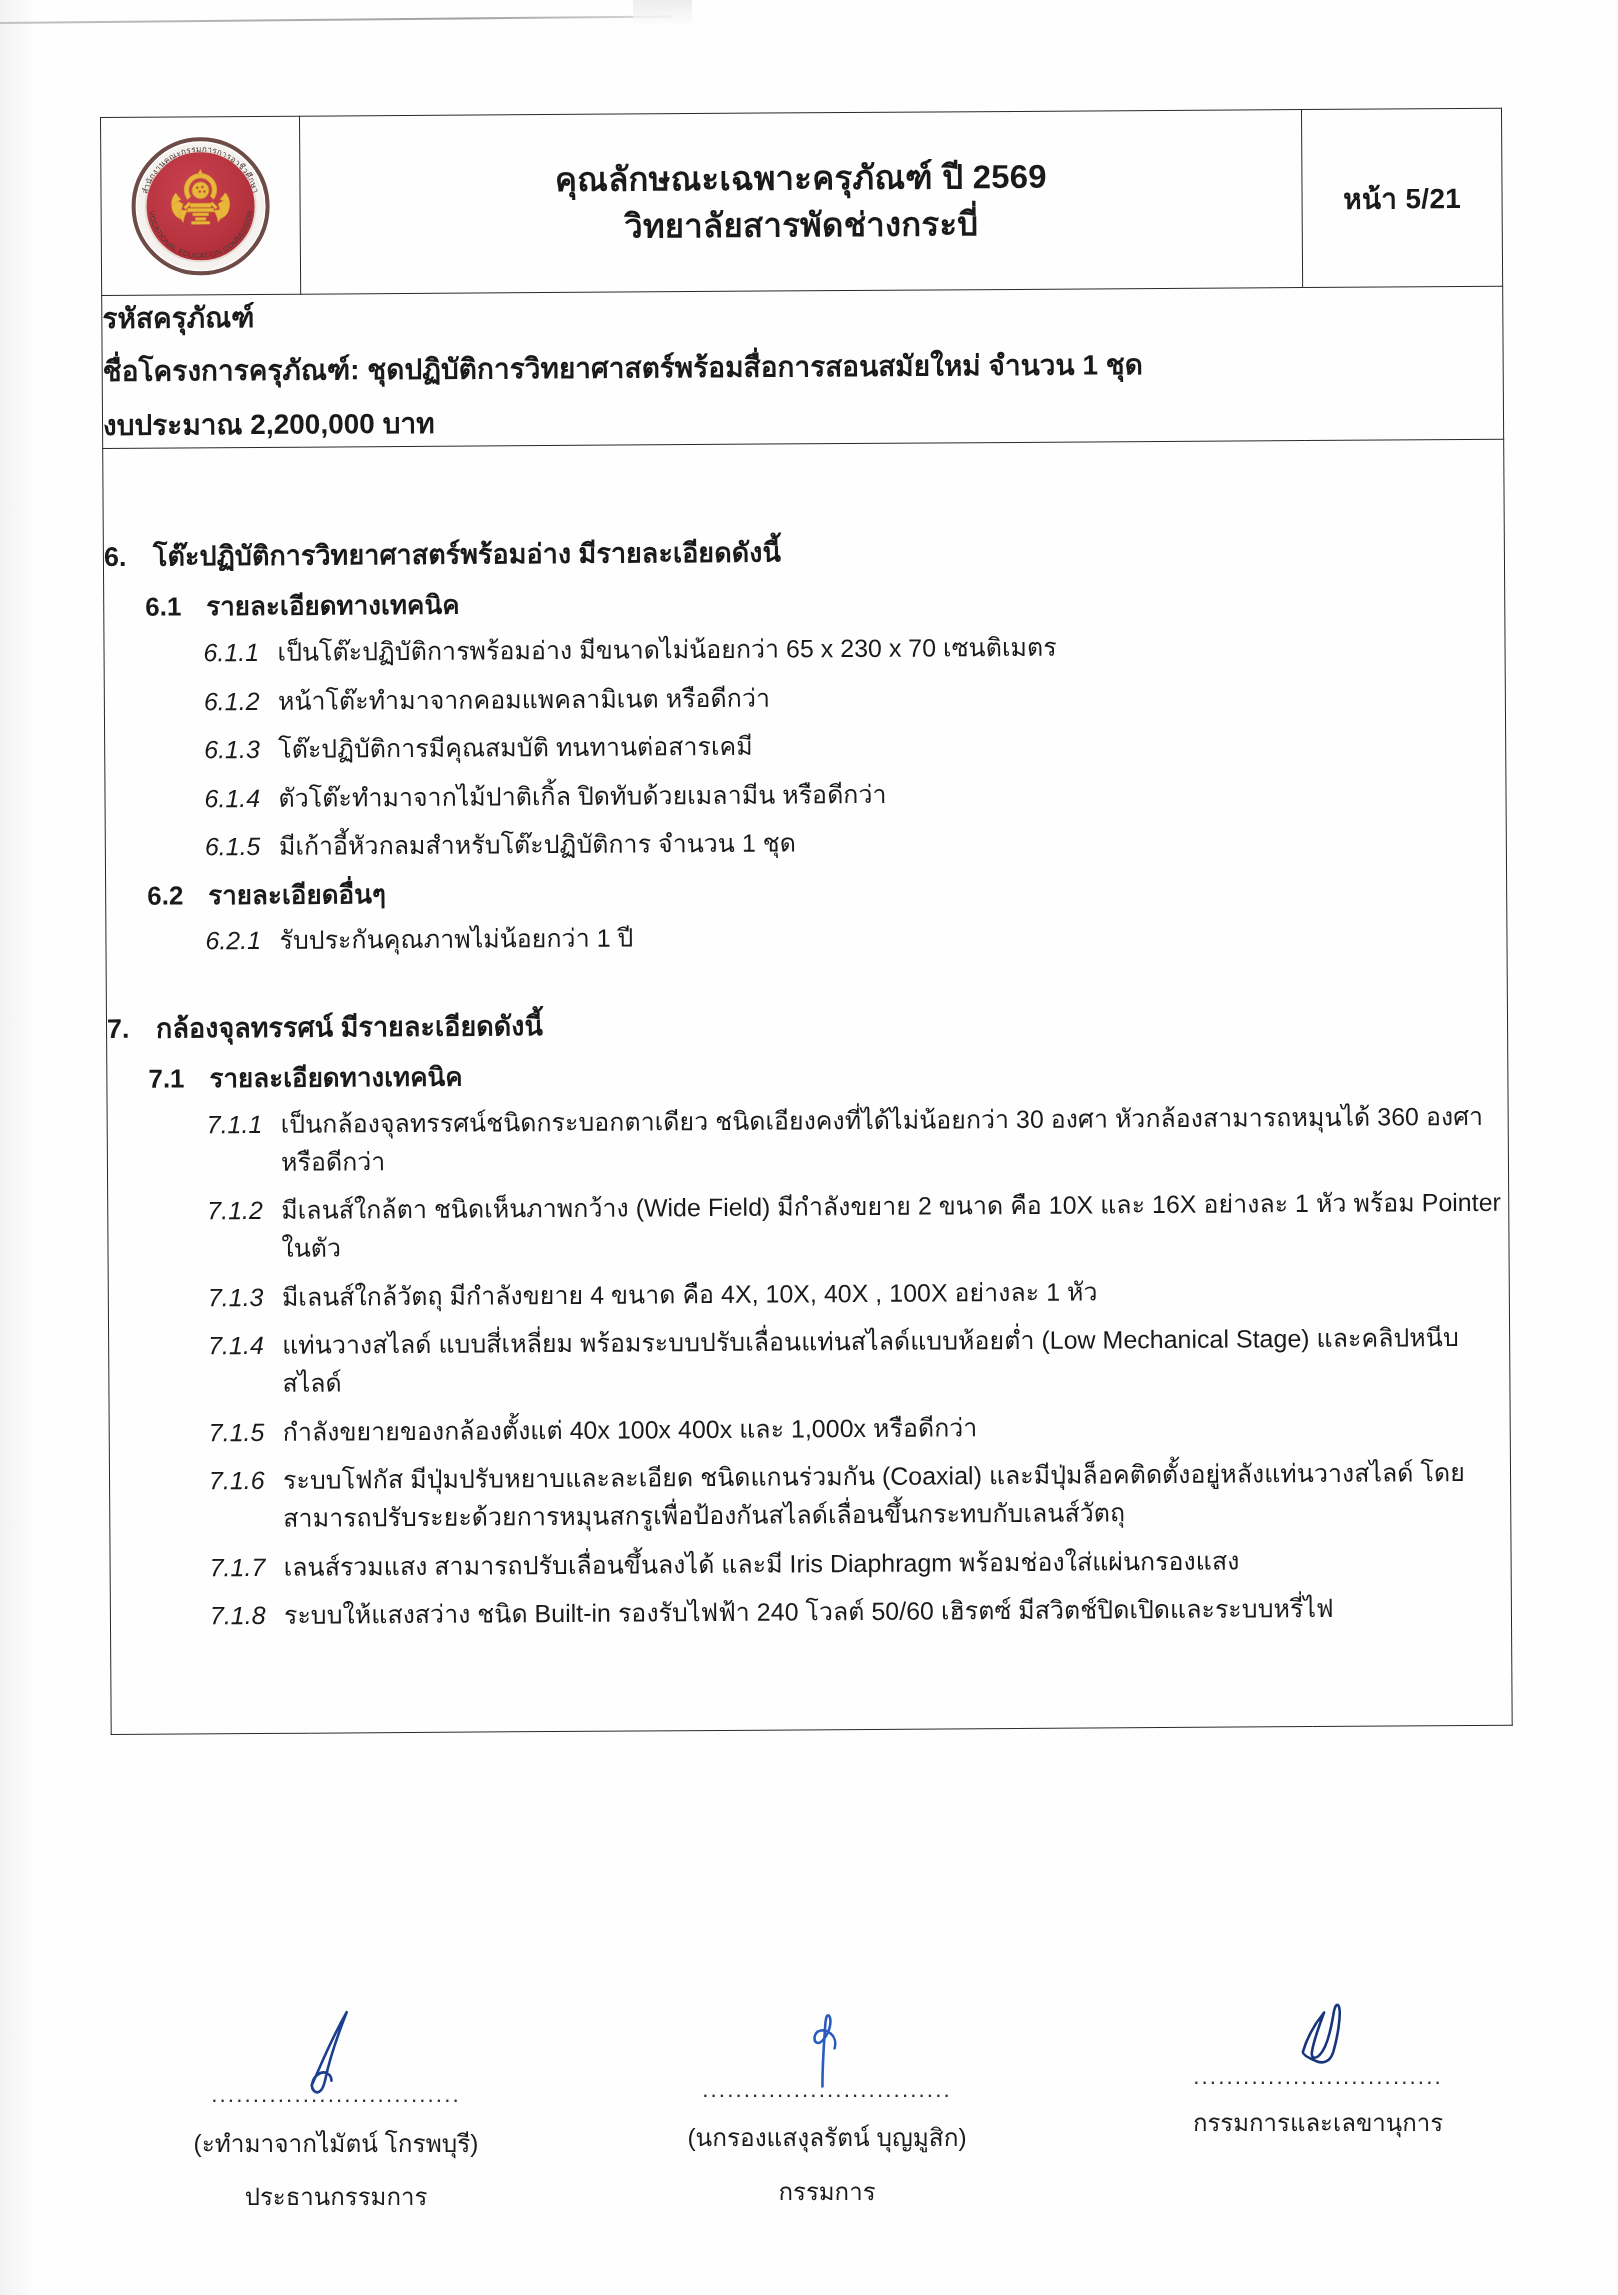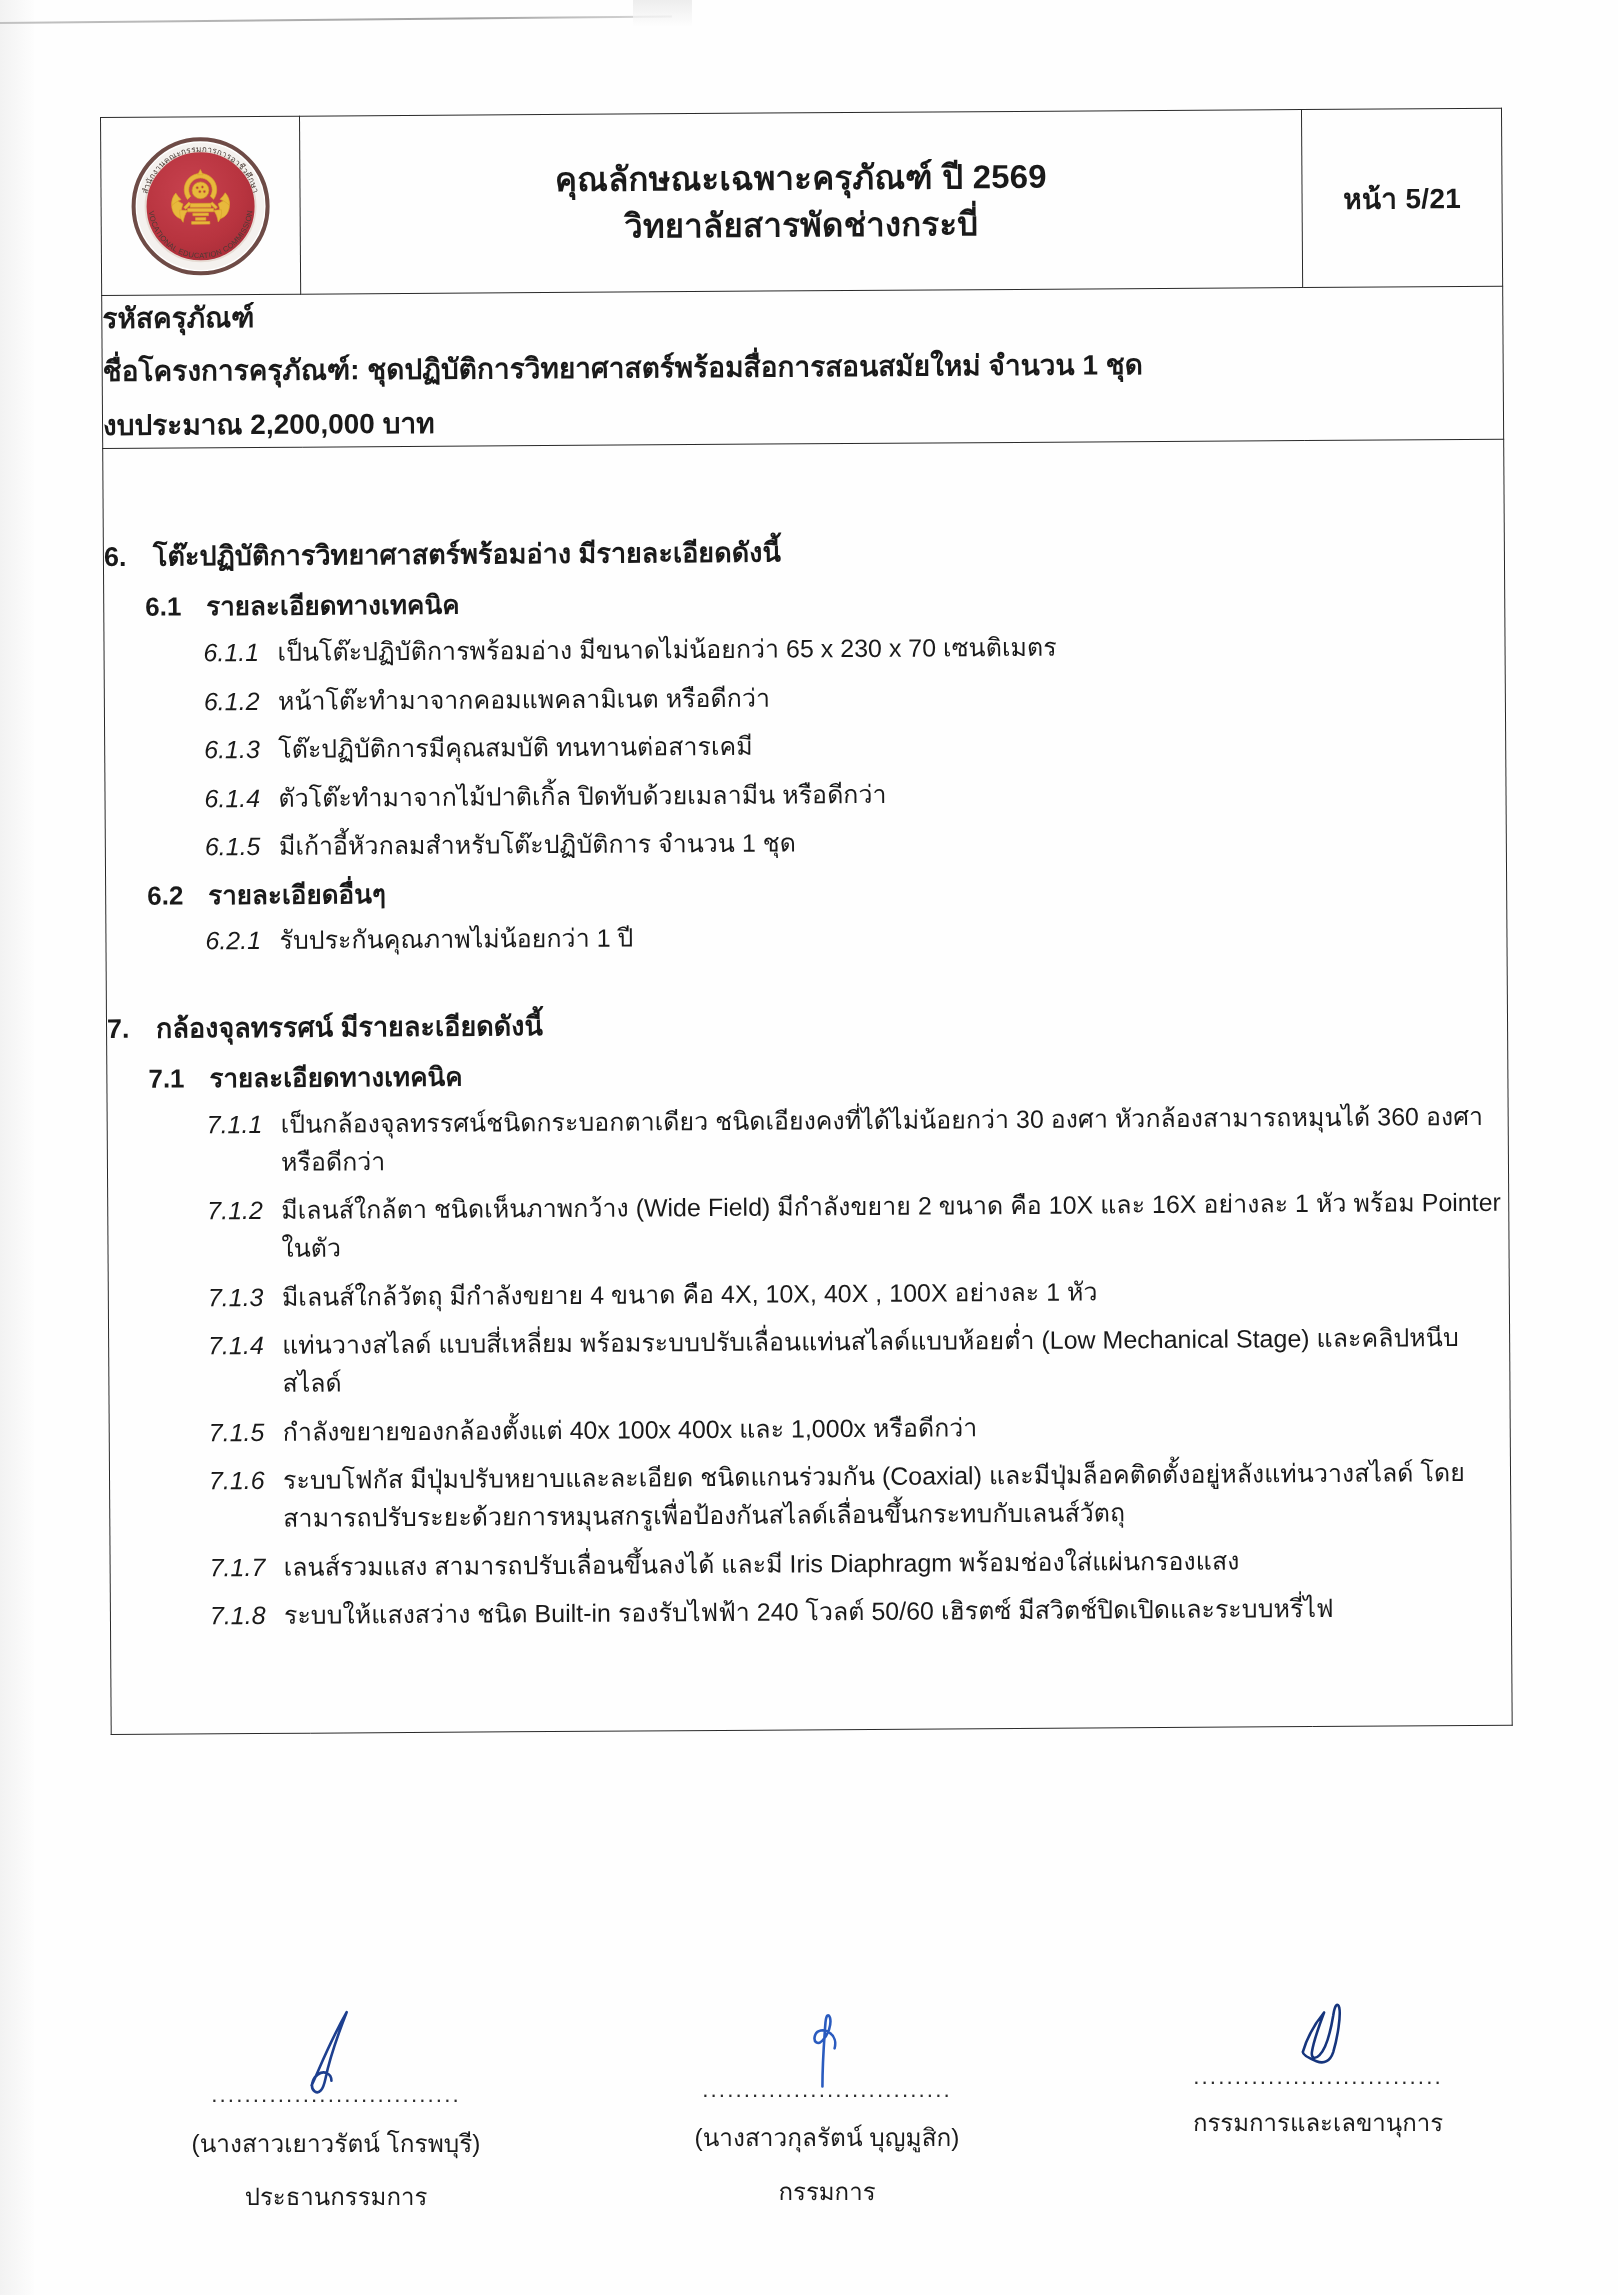--- a/index.html
+++ b/index.html
@@ -403,31 +403,31 @@
 </div>
 
 <div id="sign-block">
     <div class="sign-col c1">
       <div class="sign-ink">
         <svg width="112" height="99" viewBox="0 0 100 130">
           <path d="M 18 112 C 26 96 40 58 64 16 C 50 52 40 84 36 104 C 33 118 28 124 22 120 C 16 116 18 104 26 98 C 34 92 44 96 44 106" fill="none" stroke="#1d3f8f" stroke-width="3.4" stroke-linecap="round" stroke-linejoin="round"></path>
         </svg>
       </div>
       <div class="dotline">..............................</div>
-      <div class="sign-name">(นางสาวเยาวรัตน์  โกรพบุรี)</div>
+      <div class="sign-name">(ะทำมาจากไมัตน์  โกรพบุรี)</div>
       <div class="sign-role">ประธานกรรมการ</div>
     </div>
     <div class="sign-col c2">
       <div class="sign-ink">
         <svg width="112" height="99" viewBox="0 0 100 130">
           <path d="M 44 120 C 44 96 46 62 48 36 C 49 26 52 24 54 30 C 56 38 52 52 44 60 C 38 66 32 62 34 54 C 36 46 46 44 54 50 C 60 54 62 62 60 70" fill="none" stroke="#2a5bbf" stroke-width="3.4" stroke-linecap="round" stroke-linejoin="round"></path>
         </svg>
       </div>
       <div class="dotline">..............................</div>
-      <div class="sign-name">(นางสาวกุลรัตน์ บุญมูสิก)</div>
+      <div class="sign-name">(นกรองแสงุลรัตน์ บุญมูสิก)</div>
       <div class="sign-role">กรรมการ</div>
     </div>
     <div class="sign-col c3">
       <div class="sign-ink">
         <svg width="112" height="99" viewBox="0 0 100 130">
           <path d="M 30 92 C 36 72 48 52 58 40 C 52 56 44 78 42 92 C 41 100 46 102 52 96 C 60 88 66 68 70 44 C 72 30 76 26 78 34 C 80 44 76 72 70 92 C 66 104 58 108 48 104 C 38 100 30 96 30 92 Z" fill="none" stroke="#16357d" stroke-width="3.4" stroke-linecap="round" stroke-linejoin="round"></path>
         </svg>
       </div>
       <div class="dotline">..............................</div>
       <div class="sign-role">กรรมการและเลขานุการ</div>

